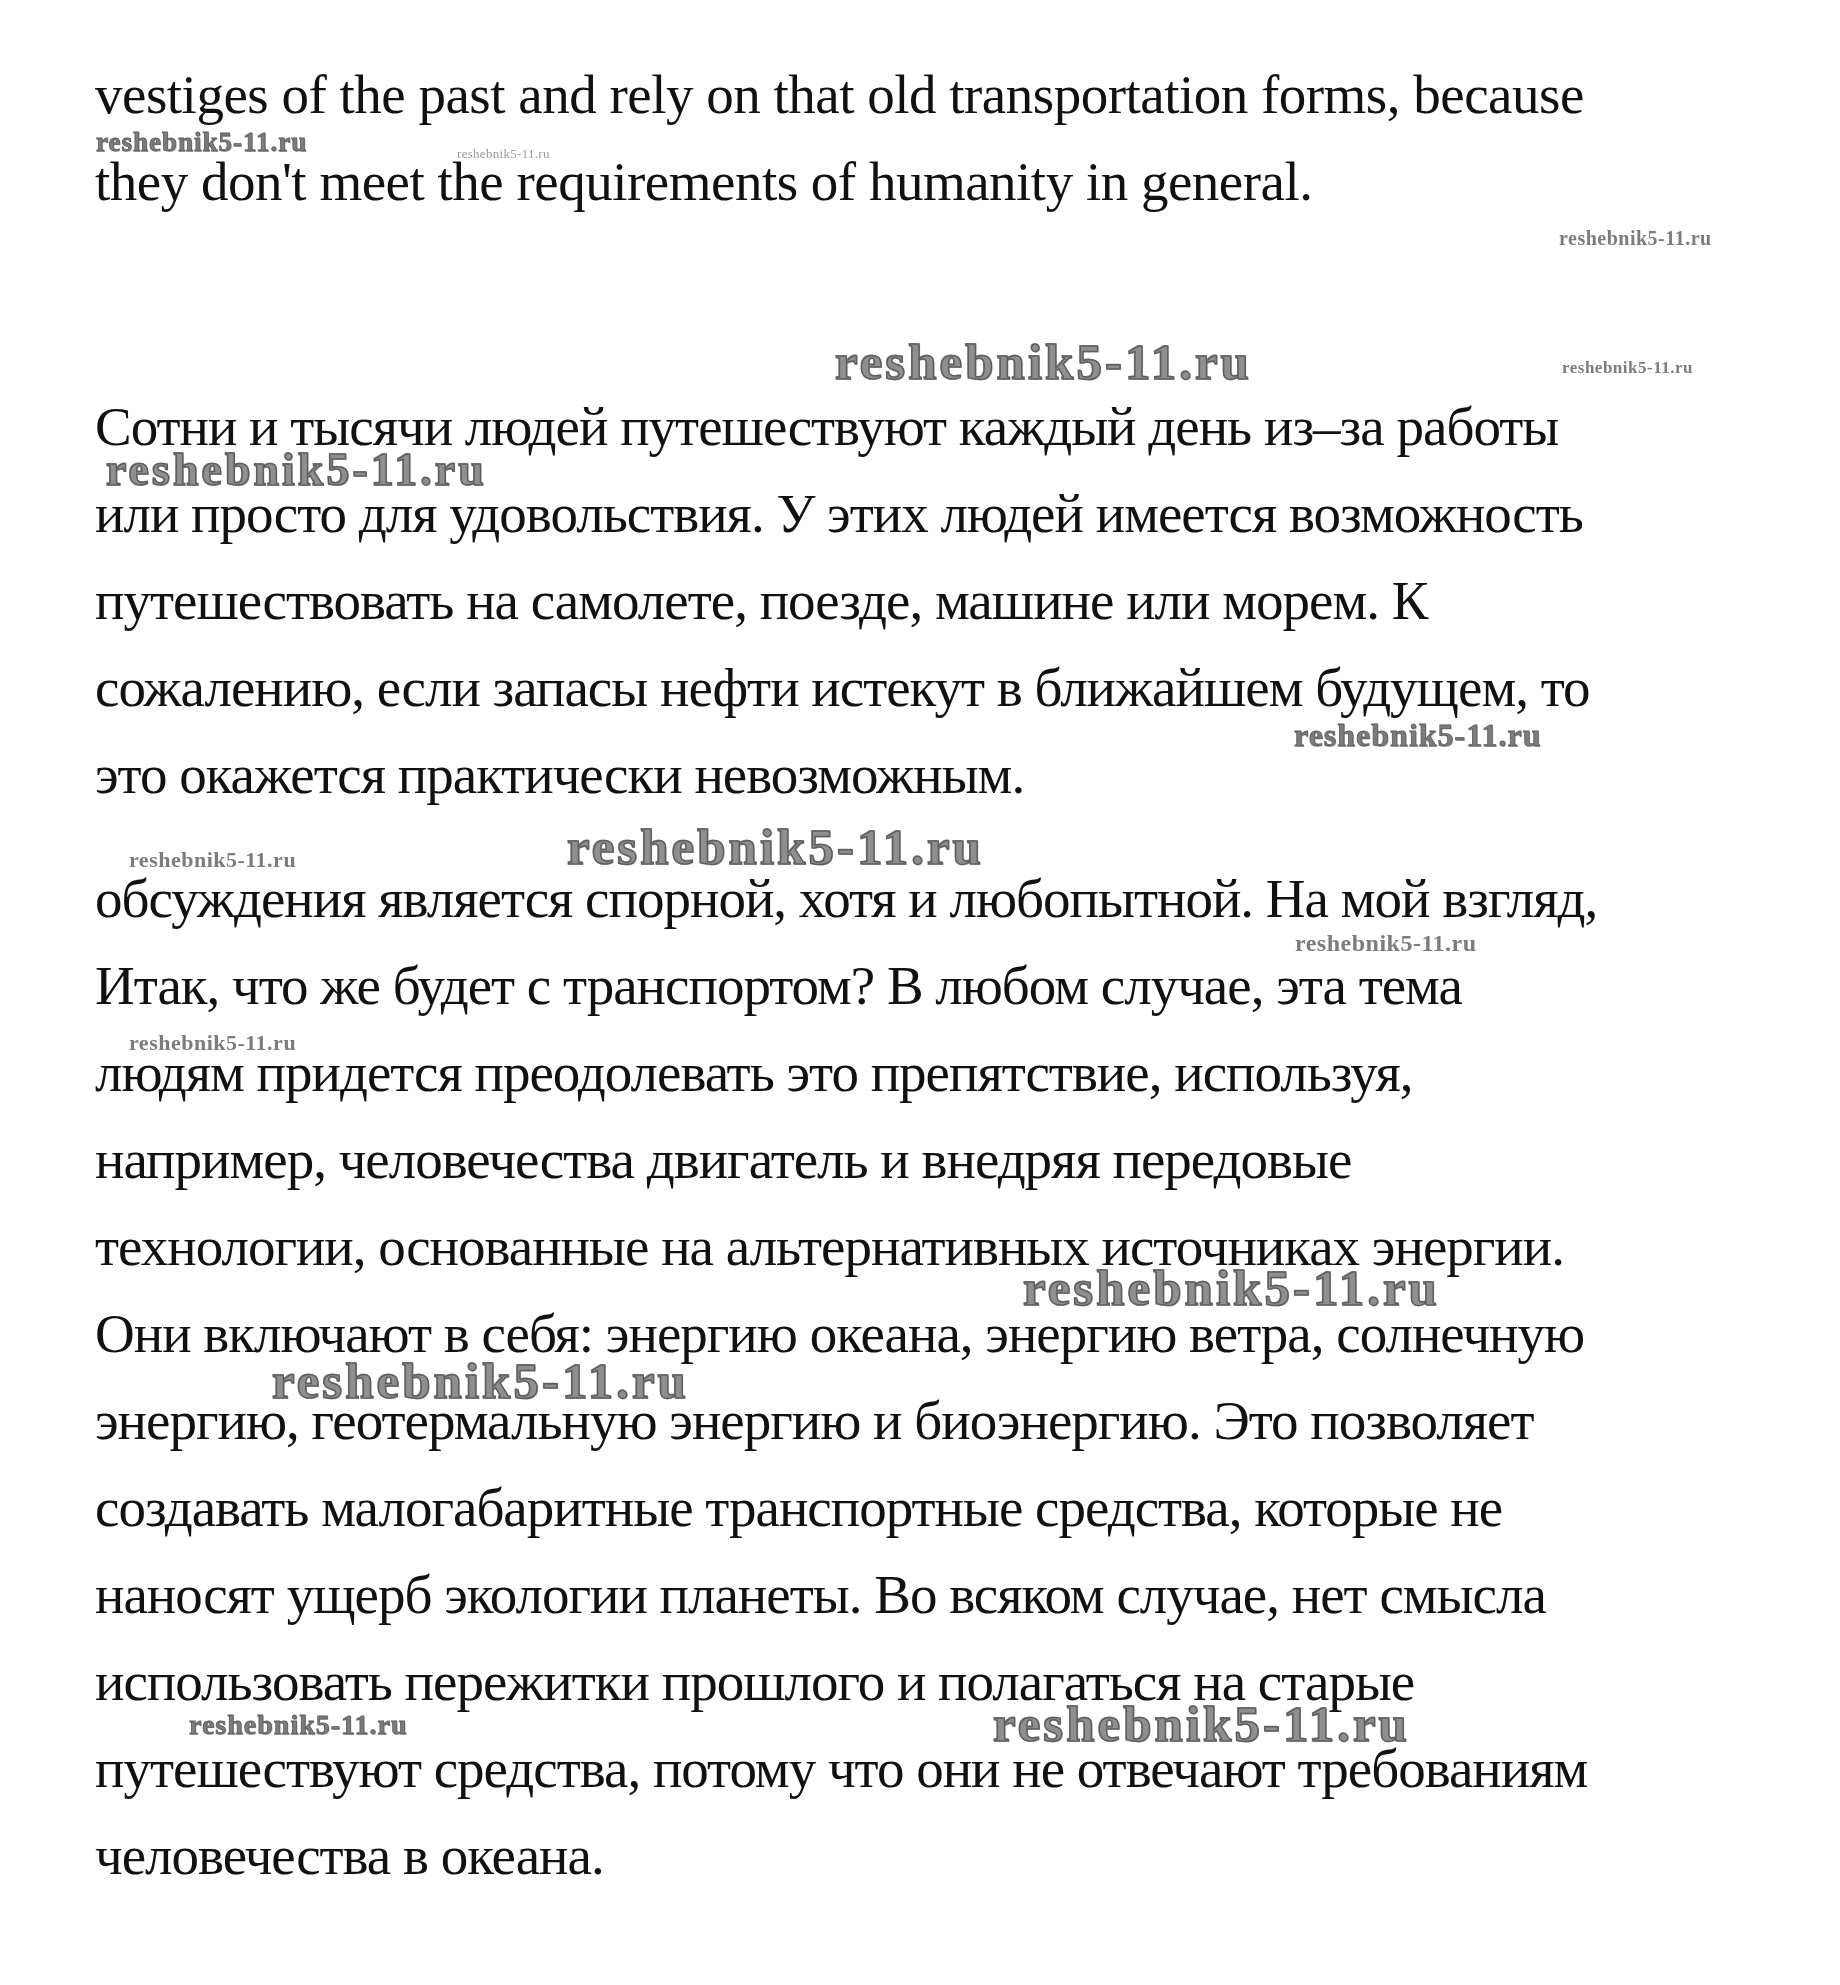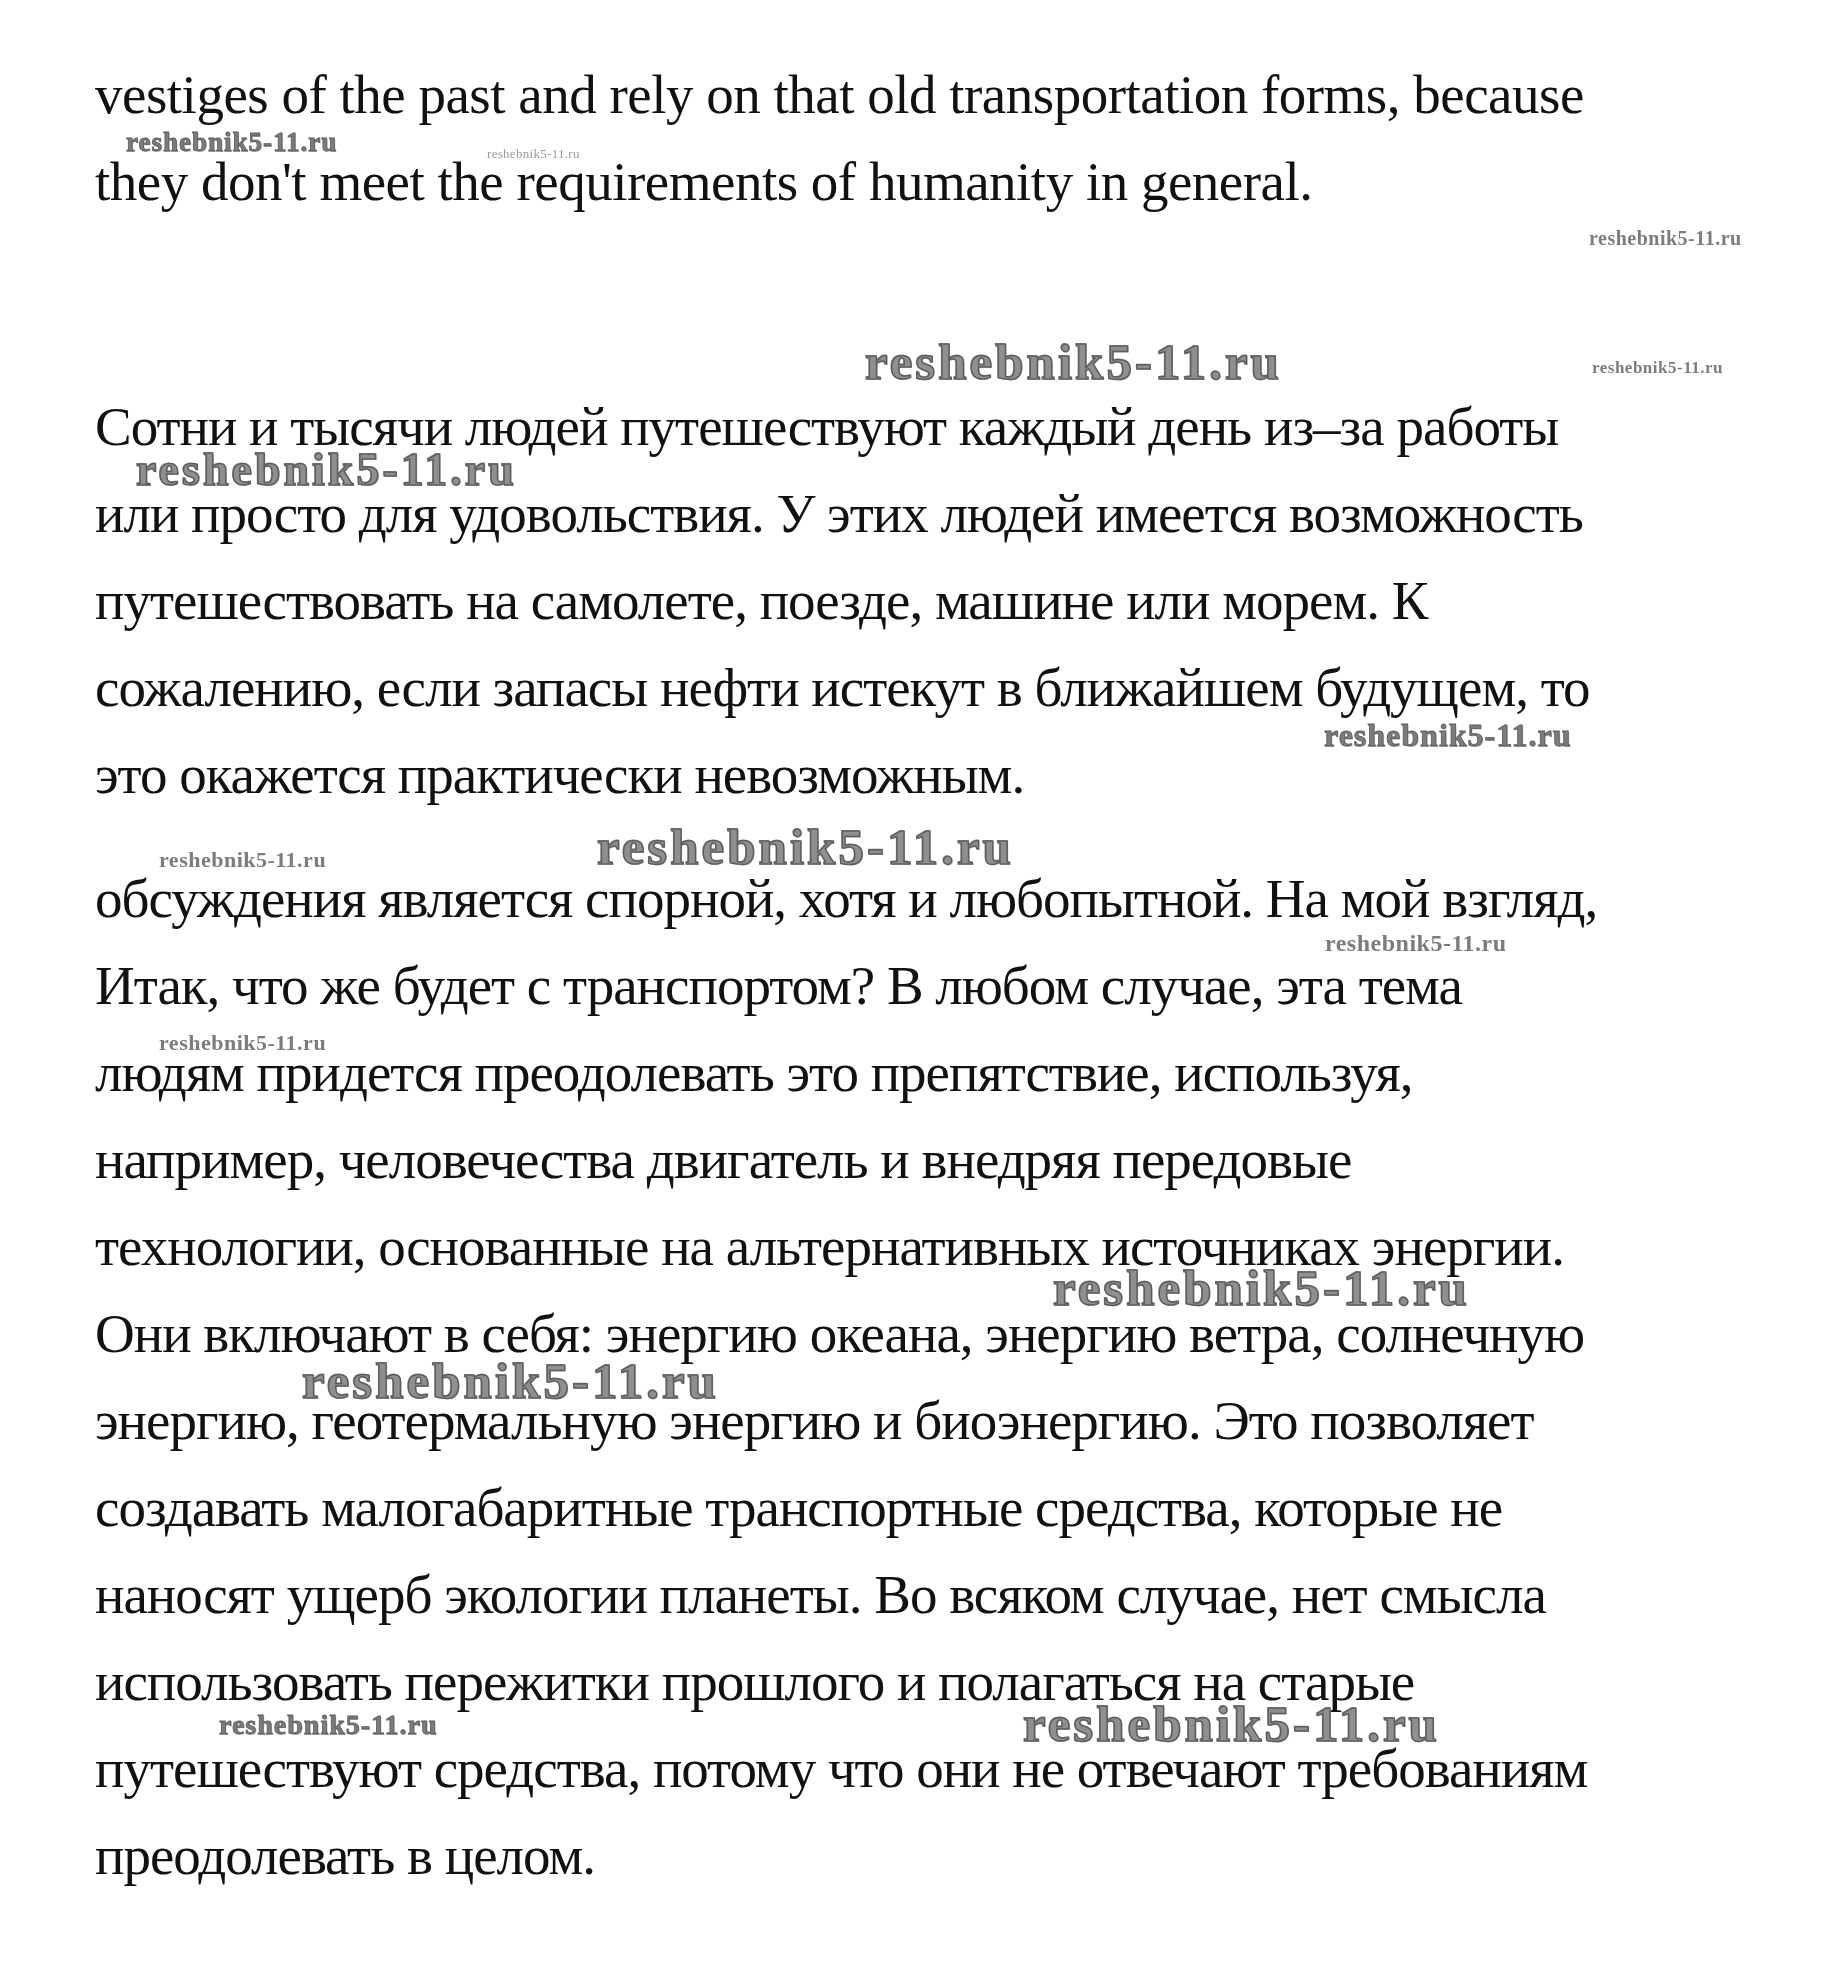--- a/index.html
+++ b/index.html
@@ -33,21 +33,20 @@
     font-size: 55px;
     letter-spacing: -0.5px;
   }
   .wm {
     position: absolute;
     font-family: "Liberation Serif", "DejaVu Serif", serif;
     font-weight: bold;
     white-space: nowrap;
     line-height: 1;
     user-select: none;
-    margin-left: 30px;
   }
   .wm-big {
     color: #8a8a8a;
     -webkit-text-stroke: 1.5px #555555;
     letter-spacing: 3px;
     text-shadow: 1px 1px 0 #bdbdbd, -1px -1px 0 #9a9a9a;
     opacity: 0.95;
   }
   .wm-medium {
     color: #757575;
@@ -91,21 +90,21 @@
       <div class="line">Итак, что же будет с транспортом? В любом случае, эта тема</div>
       <div class="line">людям придется преодолевать это препятствие, используя,</div>
       <div class="line">например, человечества двигатель и внедряя передовые</div>
       <div class="line">технологии, основанные на альтернативных источниках энергии.</div>
       <div class="line">Они включают в себя: энергию океана, энергию ветра, солнечную</div>
       <div class="line">энергию, геотермальную энергию и биоэнергию. Это позволяет</div>
       <div class="line">создавать малогабаритные транспортные средства, которые не</div>
       <div class="line">наносят ущерб экологии планеты. Во всяком случае, нет смысла</div>
       <div class="line">использовать пережитки прошлого и полагаться на старые</div>
       <div class="line">путешествуют средства, потому что они не отвечают требованиям</div>
-      <div class="line">преодолевать в целом.</div>
+      <div class="line">человечества в океана.</div>
     </div>
 
   <div>
       <div class="wm wm-medium" style="left: 96px; top: 129px; font-size: 27px;">reshebnik5-11.ru</div>
       <div class="wm wm-tiny" style="left: 457px; top: 147px; font-size: 13px;">reshebnik5-11.ru</div>
       <div class="wm wm-small" style="left: 1559px; top: 228px; font-size: 20px;">reshebnik5-11.ru</div>
       <div class="wm wm-small" style="left: 1562px; top: 359px; font-size: 17px;">reshebnik5-11.ru</div>
       <div class="wm wm-big" style="left: 835px; top: 337px; font-size: 51px;">reshebnik5-11.ru</div>
       <div class="wm wm-big" style="left: 106px; top: 447px; font-size: 46px;">reshebnik5-11.ru</div>
       <div class="wm wm-medium" style="left: 1294px; top: 719px; font-size: 32px;">reshebnik5-11.ru</div>

